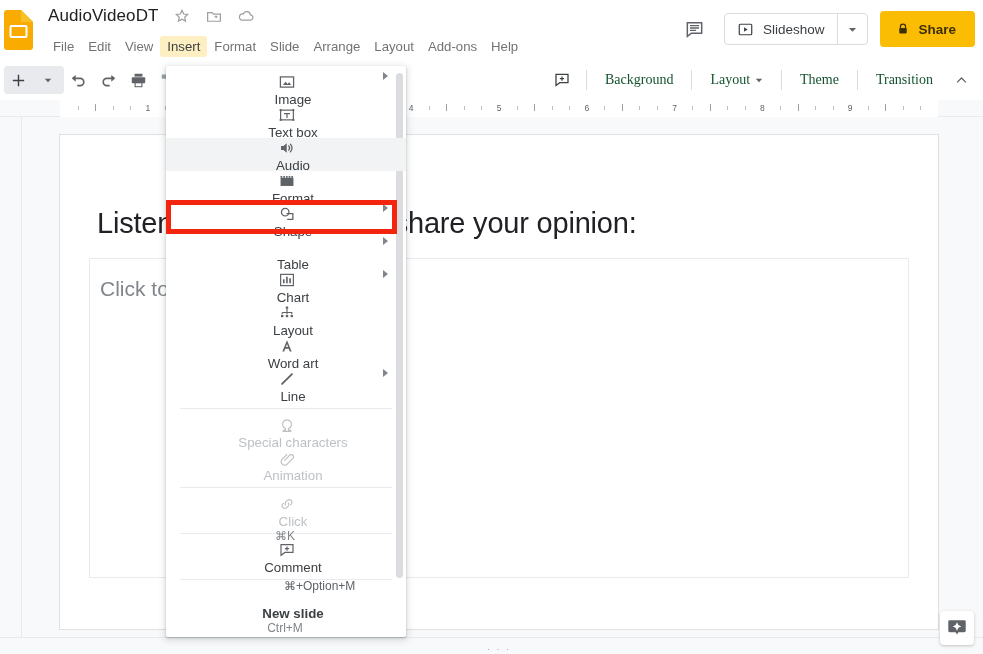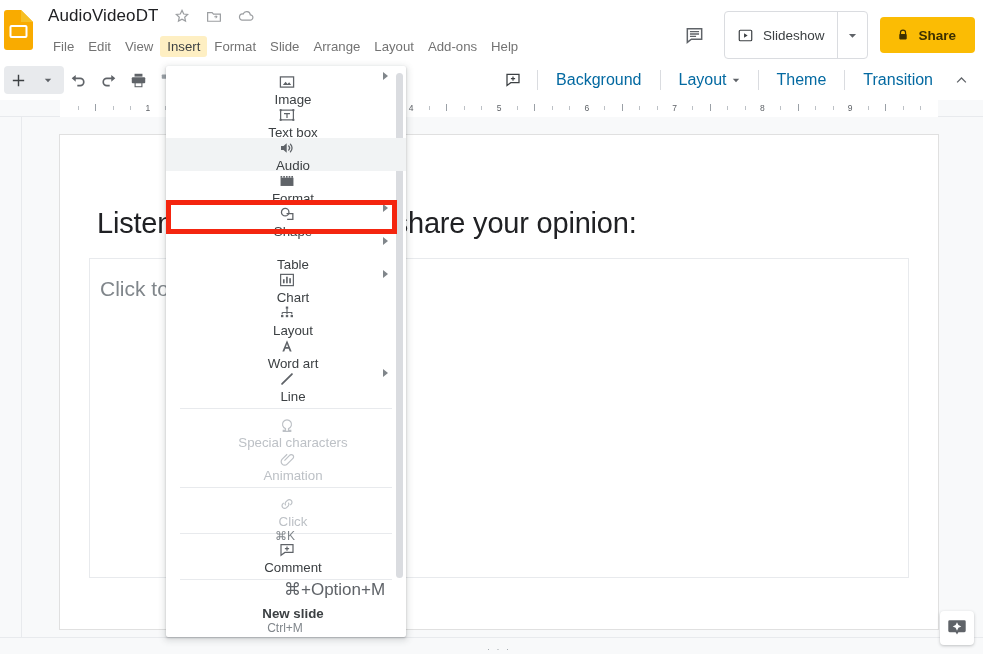--- a/index.html
+++ b/index.html
@@ -26,21 +26,21 @@
     line-height: 17px; cursor: pointer; white-space: nowrap;
   }
   .menu-item.active { background: #feefc3; color: #3c4043; }
 
   .hdr-right { position: absolute; right: 8px; top: 11px; display: flex; align-items: center; gap: 12px; }
   .comment-btn {
     width: 34px; height: 34px; display: flex; align-items: center; justify-content: center;
     border-radius: 50%; cursor: pointer;
   }
   .slideshow-group {
-    display: flex; align-items: stretch; height: 48px;
+    display: flex; align-items: stretch; height: 32px;
     border: 1px solid #dadce0; border-radius: 4px; overflow: hidden; background: #fff;
   }
   .slideshow-btn {
     display: flex; align-items: center; gap: 9px; padding: 0 13px 0 12px;
     font-size: 13.5px; color: #3c4043; cursor: pointer;
   }
   .slideshow-caret {
     width: 30px; display: flex; align-items: center; justify-content: center;
     border-left: 1px solid #dadce0; cursor: pointer;
   }
@@ -55,22 +55,22 @@
     position: absolute; left: 0; top: 62px; width: 983px; height: 36px;
     background: #fff; display: flex; align-items: center; padding-left: 4px;
   }
   .tb-btn {
     height: 28px; min-width: 28px; display: flex; align-items: center; justify-content: center;
     border-radius: 4px; cursor: pointer; margin-right: 2px;
   }
   .tb-newslide { background: #e8eaed; border-radius: 4px; display: flex; align-items: center; height: 28px; }
   .tb-sep { width: 1px; height: 20px; background: #dadce0; margin: 0 8px; }
   .tb-text {
-    font-size: 16px; color: #0369a1; padding: 0 10px; height: 26px;
-    display: flex; align-items: center; border-radius: 4px; cursor: pointer; white-space: nowrap;
+    font-size: 14px; color: #14532d; padding: 0 10px; height: 26px;
+    display: flex; align-items: center; border-radius: 4px; cursor: pointer; white-space: nowrap; font-family: Liberation Serif, serif;
   }
   .tb-right { position: absolute; right: 6px; top: 4px; display: flex; align-items: center; }
 
   
   .ruler {
     position: absolute; left: 0; top: 100px; width: 983px; height: 17px;
     background: #f8f9fa; border-bottom: 1px solid #e8eaed;
   }
   .ruler-track { position: absolute; left: 60px; top: 0; width: 878px; height: 17px; background: #fff; }
   .ruler-tick { position: absolute; top: 6px; width: 1px; height: 4px; background: #bdc1c6; }
@@ -141,21 +141,21 @@
   .dd-sep { height: 1px; background: #e8eaed; margin: 6px 14px; }
   .dd-scrollbar {
     position: absolute; right: 3px; top: 7px; width: 7px; height: 505px;
     background: #dadce0; border-radius: 4px;
   }
   .highlight-box {
     position: absolute; left: 0px; top: 134px; width: 231px; height: 34px;
     border: 5px solid #f4250f; z-index: 60; pointer-events: none;
   }
   .dd-weird-shortcut {
-    position: absolute; left: 118px; top: 513px; font-size: 17px; color: #5f6368; z-index: 45;
+    position: absolute; left: 118px; top: 513px; font-size: 12px; color: #5f6368; z-index: 45;
   }
 </style>
 </head>
 <body>
 
 <div id="app">
 
   <div class="header">
 
     <div class="slides-icon">

